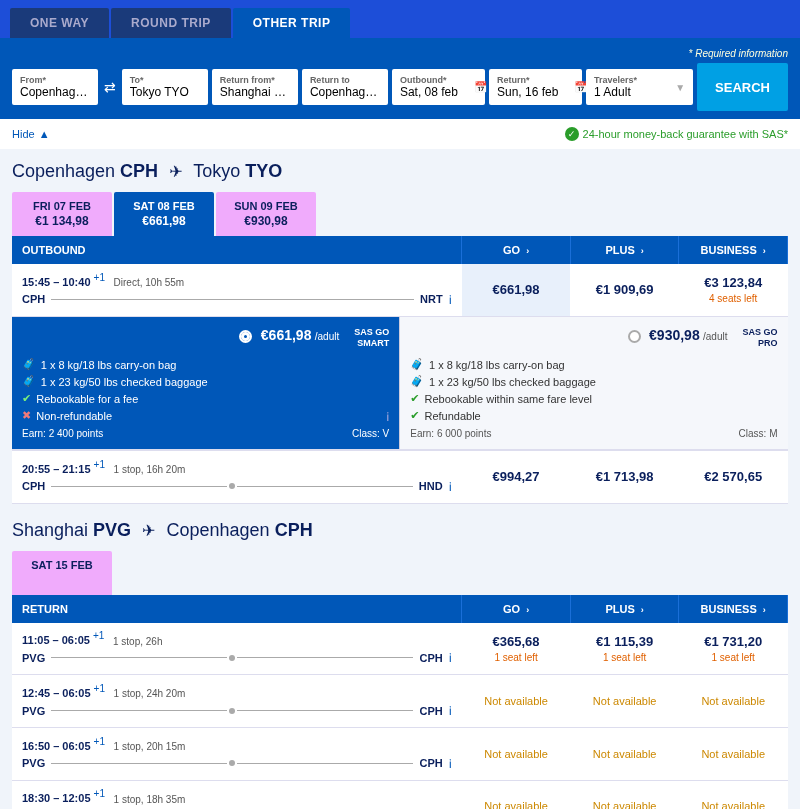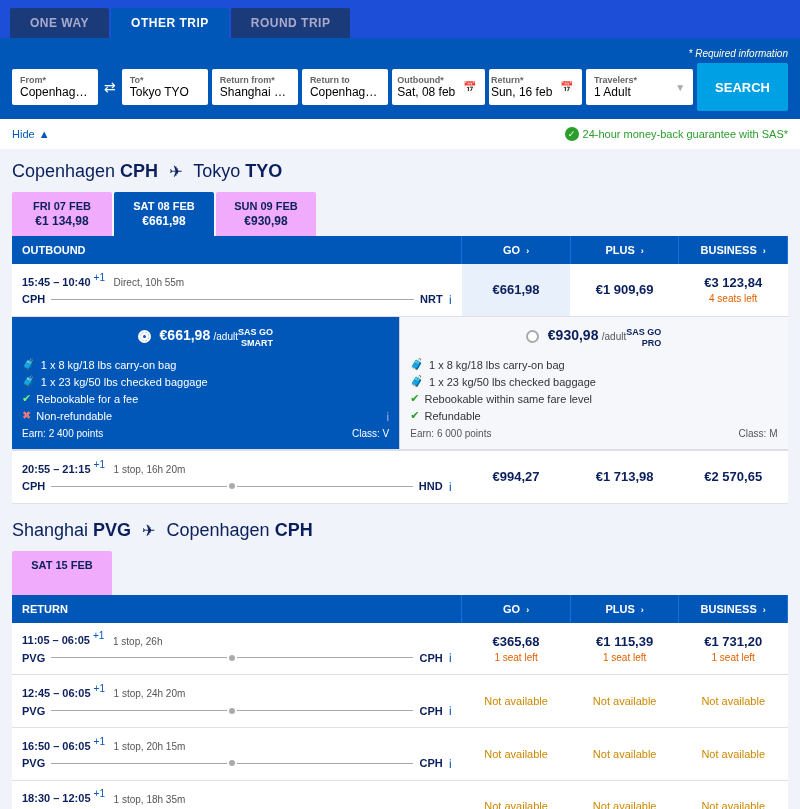--- a/index.html
+++ b/index.html
@@ -11,21 +11,21 @@
     .trip-tab.active { background: #0057b8; color: #fff; }
     .trip-tab:not(.active) { background: #1a3a7a; color: #aac; }
 
     
     .search-form { background: #0057b8; padding: 10px 12px 8px; }
     .required-info { text-align: right; font-size: 10px; color: #ffd; margin-bottom: 4px; font-style: italic; }
     .form-row { display: flex; gap: 4px; align-items: center; }
     .form-field { background: #fff; color: #000; border-radius: 2px; padding: 6px 8px; flex: 1; min-width: 0; }
     .form-field label { display: block; font-size: 9px; color: #666; font-weight: bold; }
     .form-field .val { font-size: 12px; color: #000; white-space: nowrap; overflow: hidden; text-overflow: ellipsis; }
-    .form-field-icon { display: flex; align-items: center; gap: 6px; justify-content: flex-end; }
+    .form-field-icon { display: flex; align-items: center; gap: 14px; }
     .swap-icon { color: #fff; font-size: 14px; padding: 0 2px; flex-shrink: 0; }
     .calendar-icon { color: #888; font-size: 11px; margin-left: 2px; }
     .travelers-field { flex: 1.2; display: flex; align-items: center; background: #fff; border-radius: 2px; padding: 6px 8px; }
     .travelers-field-inner { flex: 1; }
     .travelers-field-inner label { display: block; font-size: 9px; color: #666; font-weight: bold; }
     .travelers-field-inner .val { font-size: 12px; color: #000; }
     .dropdown-arrow { color: #aaa; font-size: 10px; }
     .search-btn { background: #00a0e4; color: #fff; border: none; border-radius: 2px; font-weight: bold; font-size: 13px; padding: 0 18px; cursor: pointer; text-transform: uppercase; flex-shrink: 0; height: 48px; }
 
     .hide-bar { background: #fff; color: #0057b8; font-size: 11px; padding: 8px 12px; display: flex; justify-content: space-between; align-items: center; }
@@ -65,21 +65,21 @@
     .price-cell { text-align: center; font-weight: bold; font-size: 13px; }
     .price-cell.selected { background: #e8f0fb; }
     .price-cell .seats-left { font-size: 10px; color: #e06000; font-weight: normal; }
 
     
     .fare-detail-row td { background: #e8f0fb; padding: 0; vertical-align: top; border-bottom: 2px solid #dde; }
     .fare-detail-inner { display: flex; gap: 0; }
     .fare-option { flex: 1; padding: 10px; }
     .fare-option.selected { background: #0057b8; color: #fff; }
     .fare-option.alt { background: #f5f7fb; color: #0a1f5c; }
-    .fare-option-header { display: flex; justify-content: center; align-items: flex-start; margin-bottom: 8px; }
+    .fare-option-header { display: flex; justify-content: flex-end; align-items: flex-start; margin-bottom: 8px; gap: 15px; }
     .fare-price-main { font-size: 14px; font-weight: bold; }
     .fare-price-sub { font-size: 10px; font-weight: normal; }
     .fare-tag { font-size: 9px; text-align: right; font-weight: bold; line-height: 1.3; }
     .fare-feature { font-size: 11px; margin-bottom: 4px; display: flex; align-items: center; gap: 5px; }
     .fare-feature .icon-yes { color: #7af07a; }
     .fare-feature .icon-no { color: #f07a7a; }
     .fare-footer { display: flex; justify-content: space-between; font-size: 10px; margin-top: 6px; }
     .fare-divider { width: 1px; background: #ccd; flex-shrink: 0; }
 
     .na-cell { color: #bbb; text-align: center; font-size: 11px; }
@@ -90,22 +90,22 @@
 
     .flight-time-info { font-size: 11px; color: #0a1f5c; }
     .flight-time-info .stops { font-size: 10px; color: #555; }
     .plus-one { font-size: 10px; color: #0057b8; vertical-align: super; }
   </style>
 </head>
 <body>
 
 <div class="trip-tabs">
   <button class="trip-tab">ONE WAY</button>
+  <button class="trip-tab">ROUND TRIP</button>
   <button class="trip-tab active">OTHER TRIP</button>
-  <button class="trip-tab">ROUND TRIP</button>
 </div>
 
 <div class="search-form">
   <div class="required-info">* Required information</div>
   <div class="form-row">
     <div class="form-field">
       <label>From*</label>
       <div class="val">Copenhage...</div>
     </div>
     <div class="swap-icon">⇄</div>

